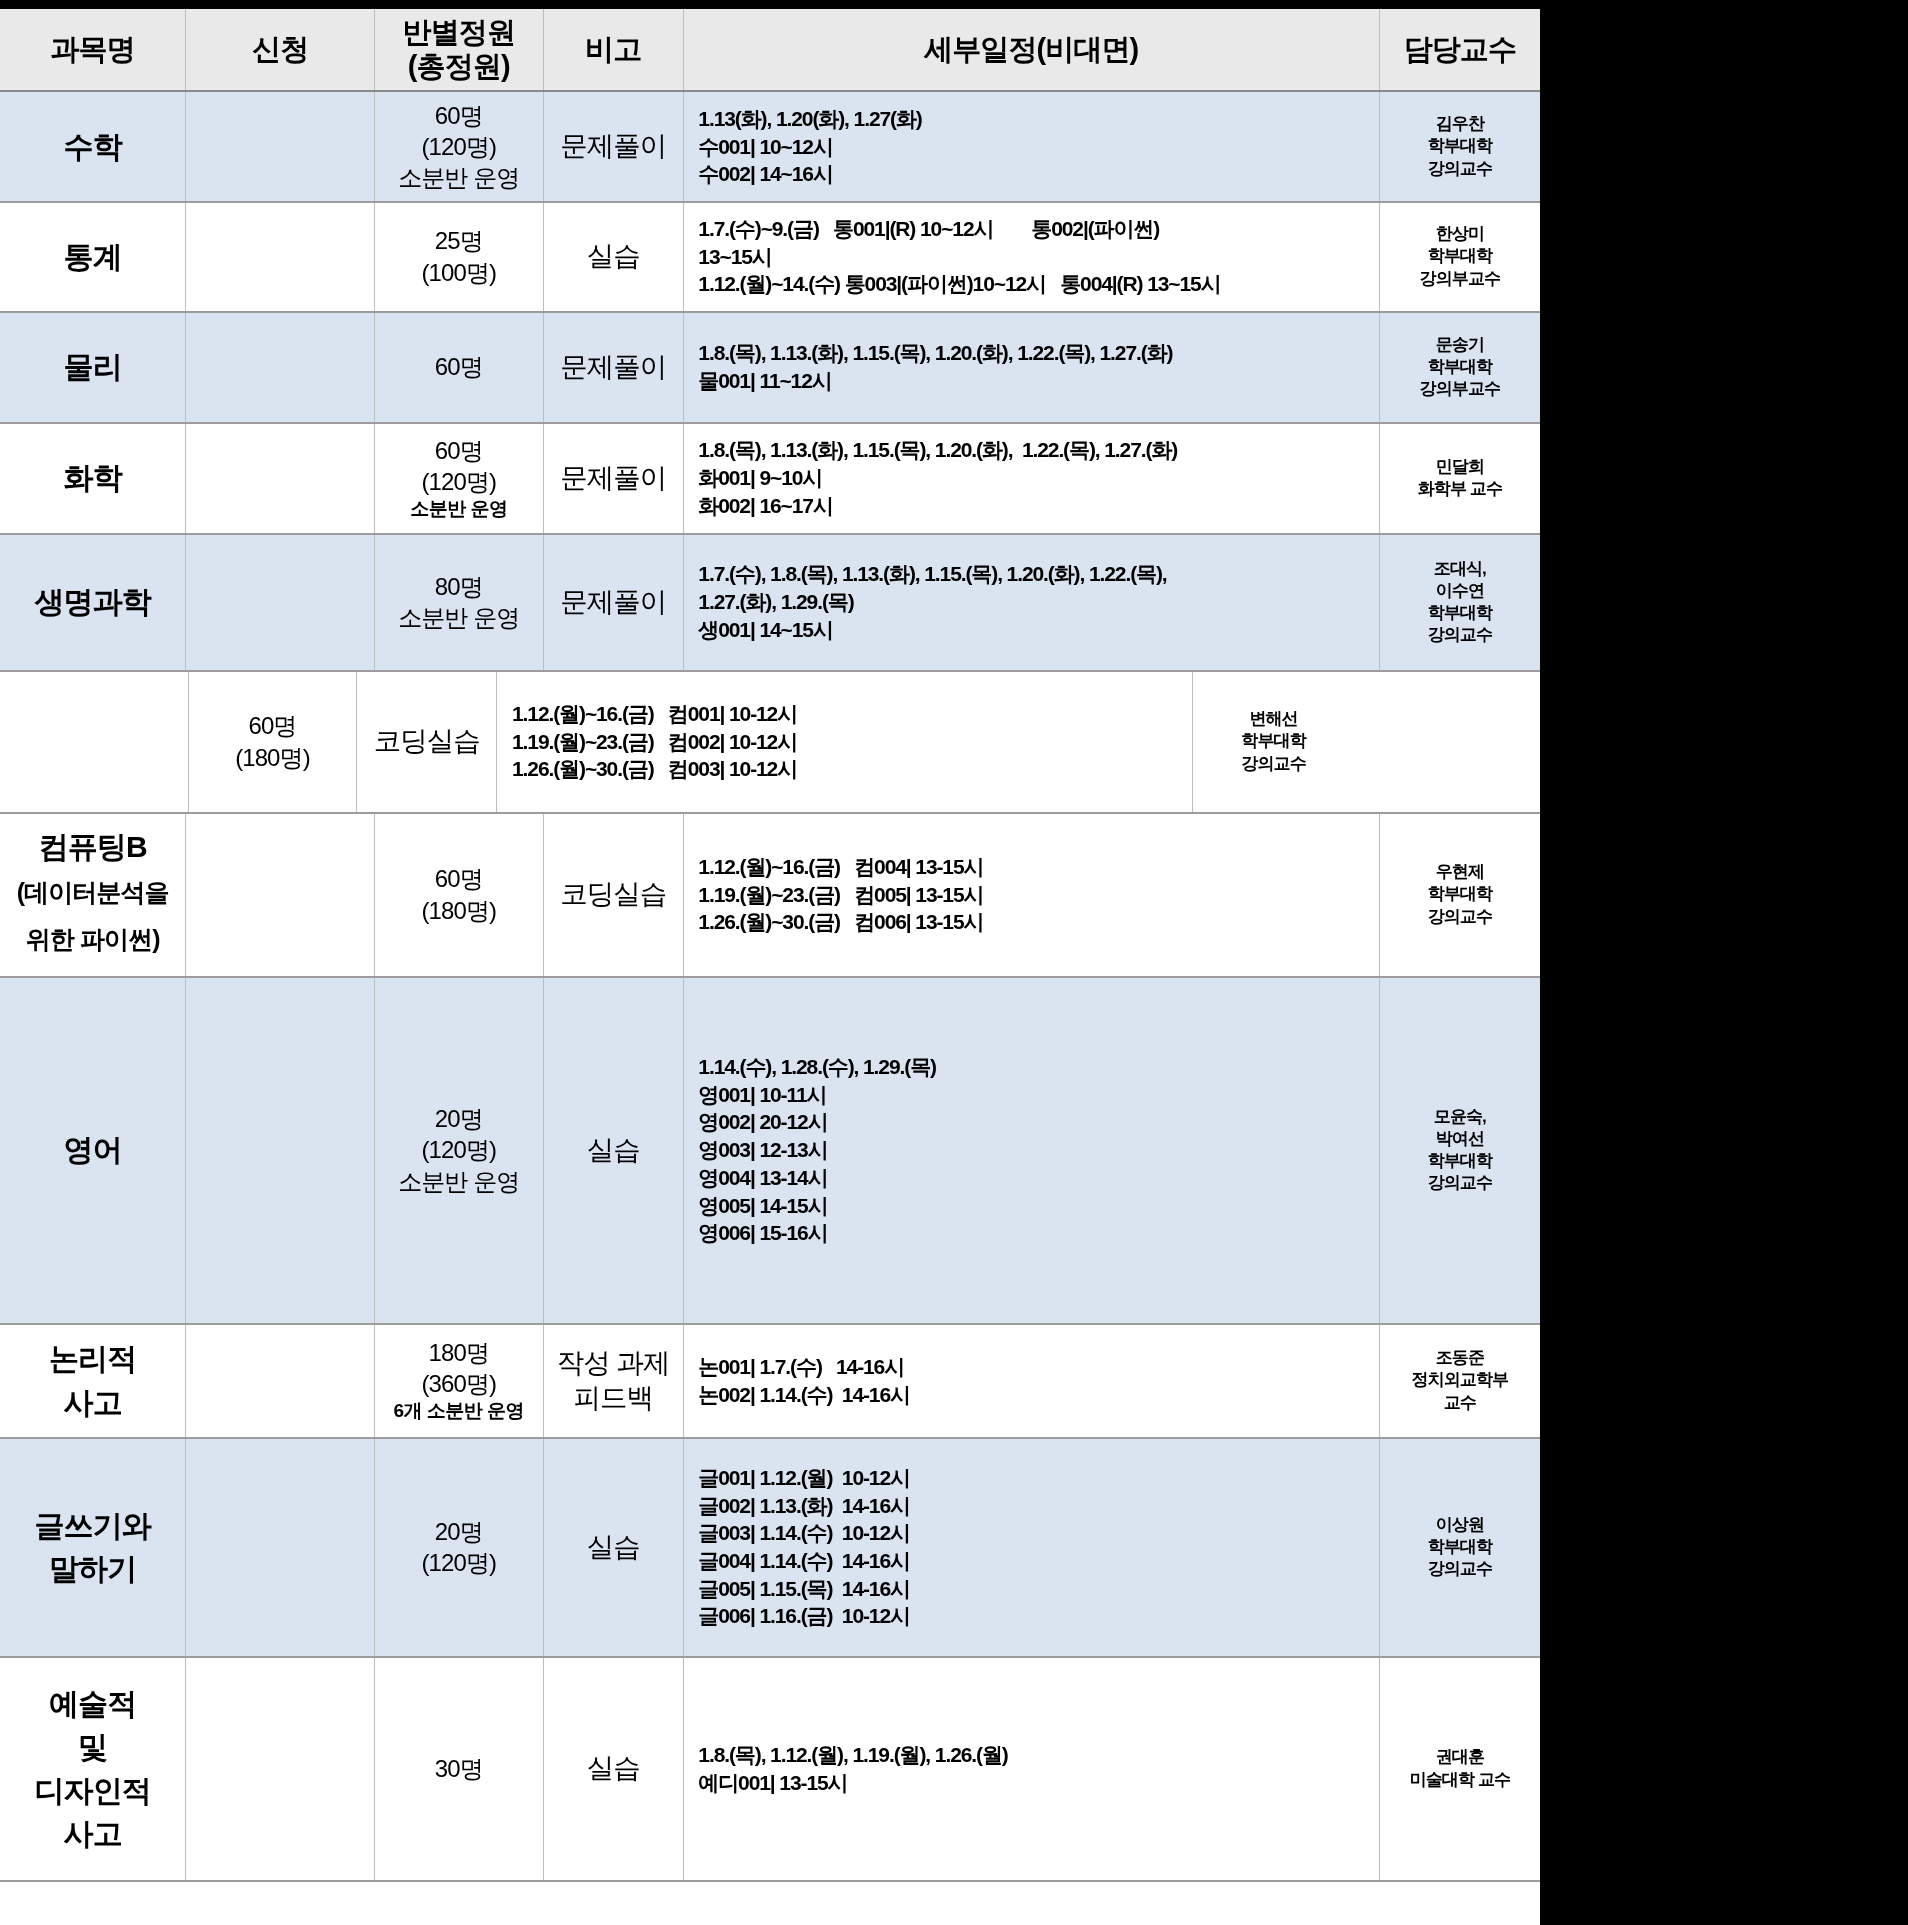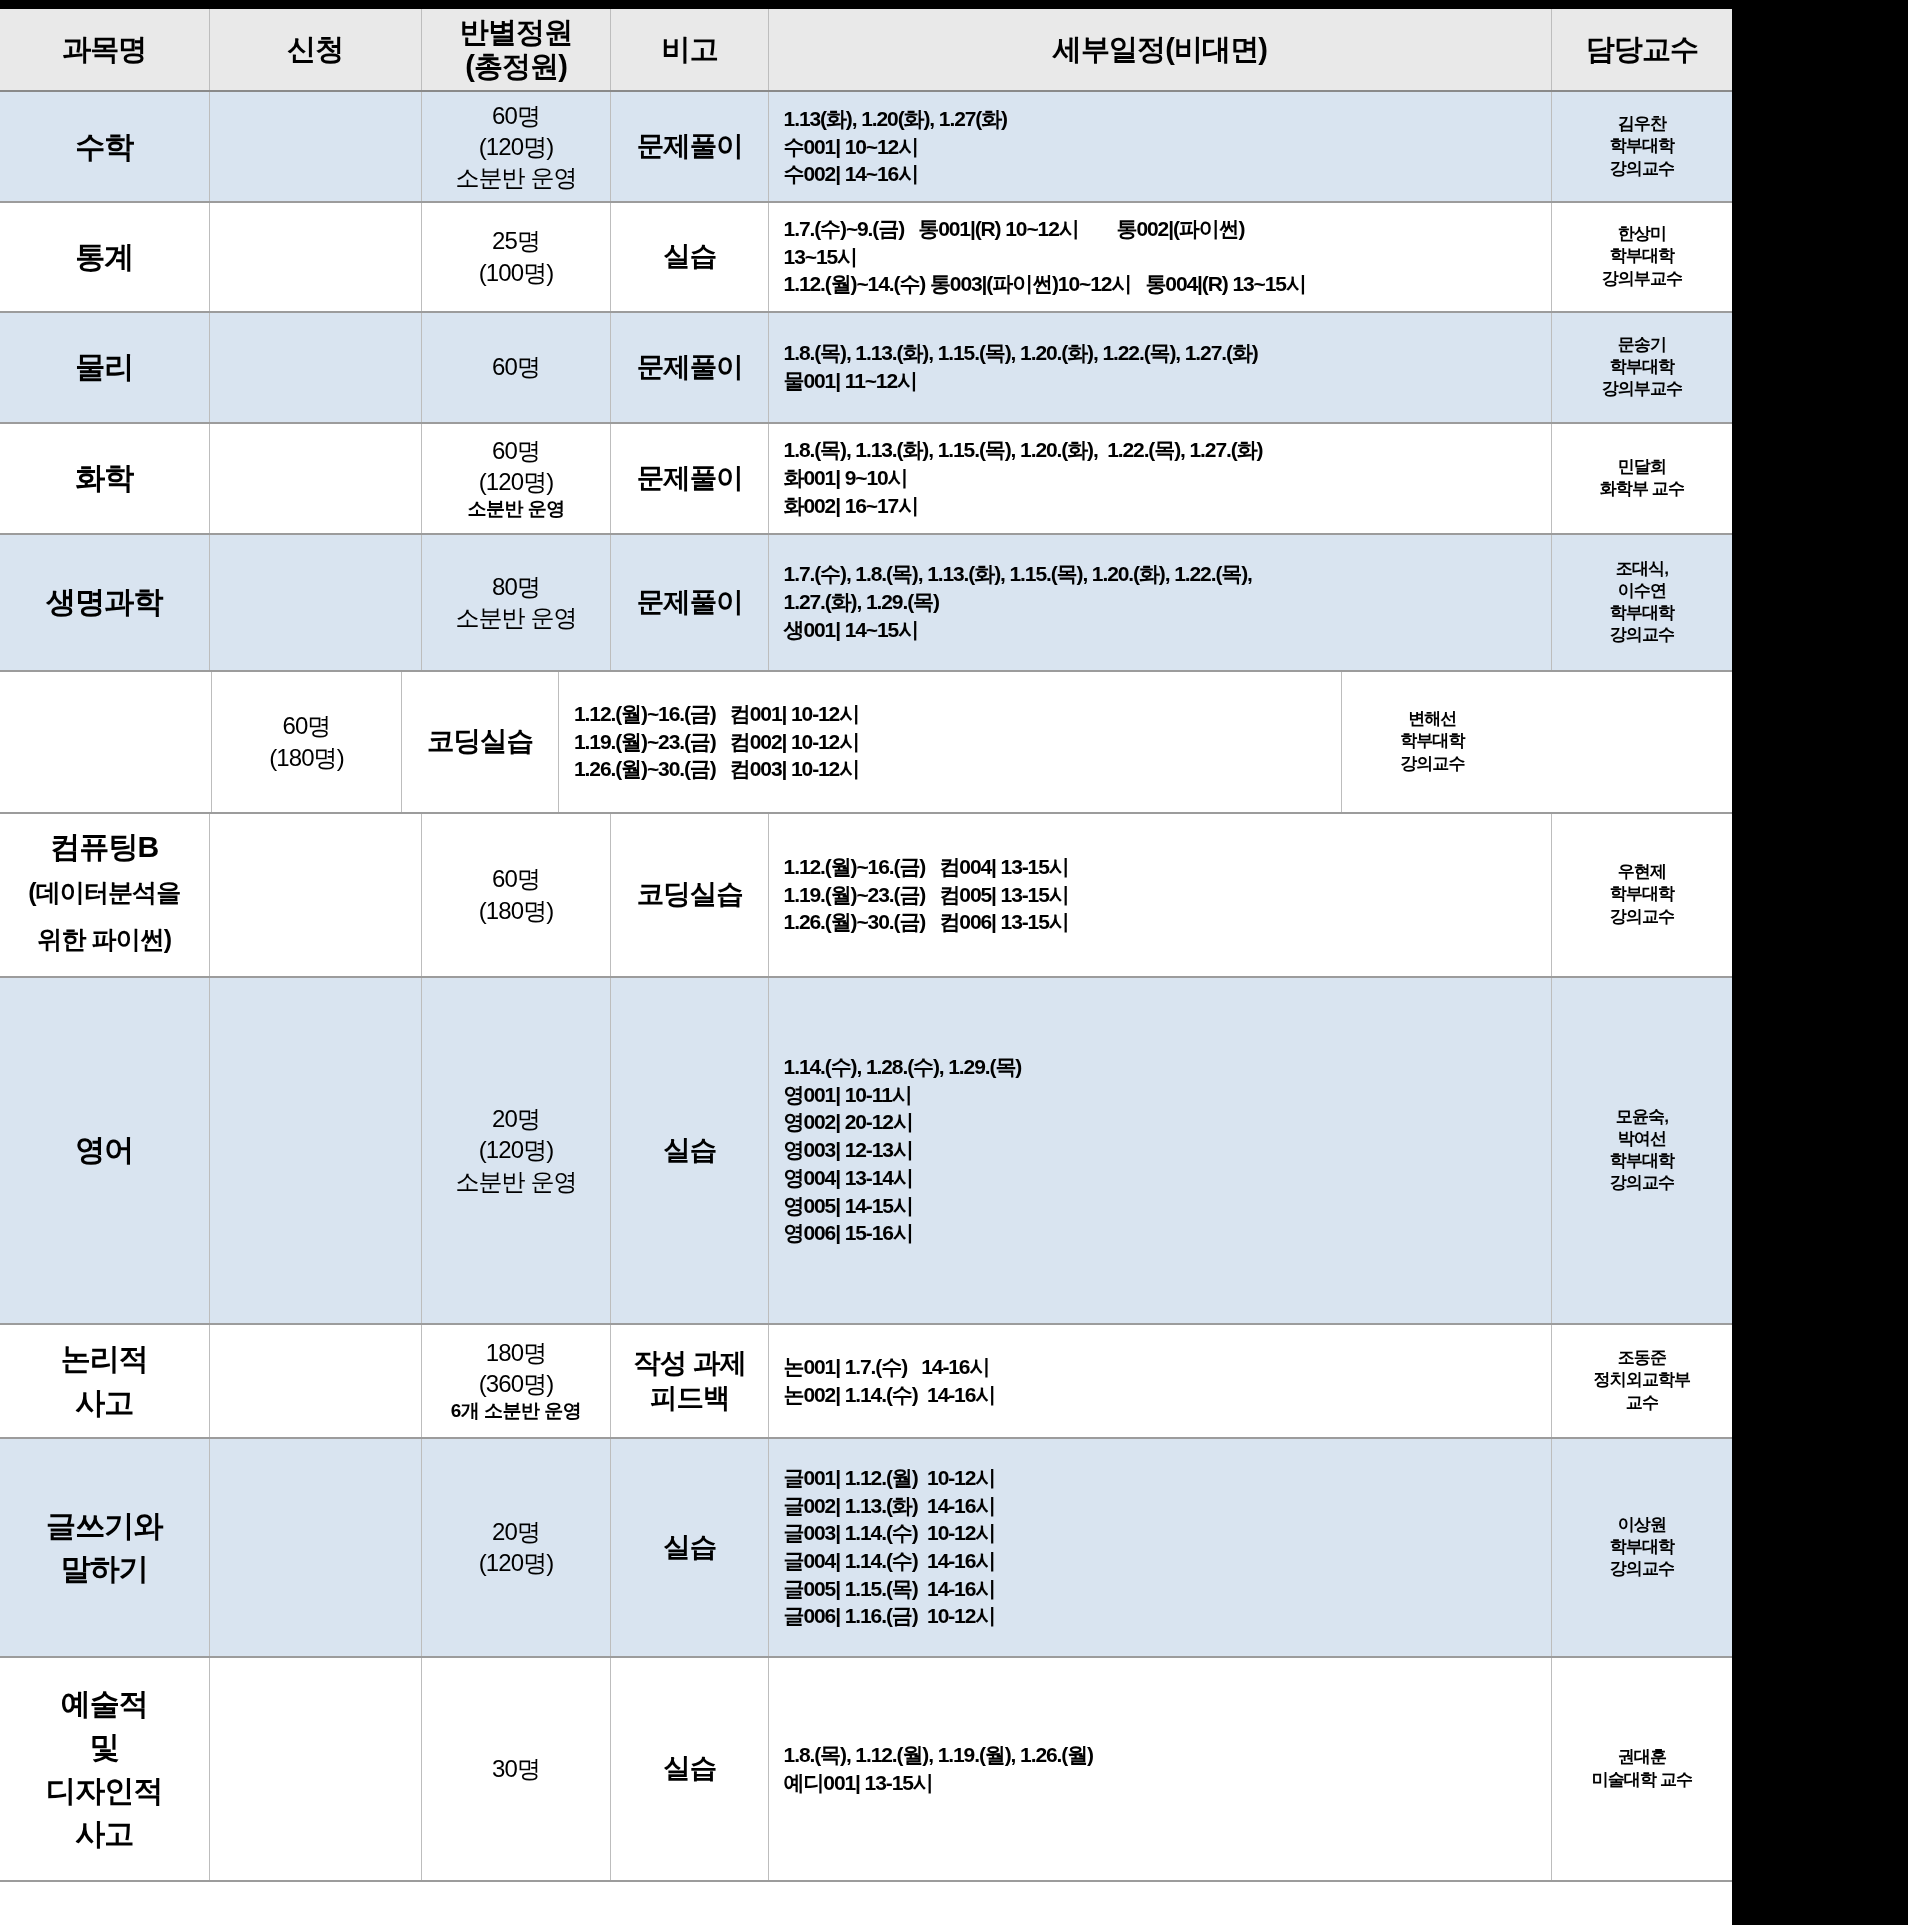--- a/index.html
+++ b/index.html
@@ -1,17 +1,17 @@
 <!DOCTYPE html>
 <html style="font-size:14.6px"><head>
 <meta charset="utf-8">
 <style>
   html,body{margin:0;padding:0;background:#000;}
   .page{
-    width:1732px;height:1925px;background:#ffffff;overflow:hidden;
+    width:1540px;height:1925px;background:#ffffff;overflow:hidden;
     font-family:"Liberation Sans","DejaVu Sans",sans-serif;
     display:flex;flex-direction:column;
   }
   .bar{width:100%;background:#000;flex:0 0 auto;}
   .bar.top{height:9.1px;}
   .tbl{width:100%;flex:0 0 auto;}
   .row{display:flex;width:100%;box-sizing:border-box;border-bottom:2.7px solid #9c9c9c;}
   .row.header{border-bottom:2.7px solid #8a8a8a;background:#e9e9e9;}
   .cell{
     box-sizing:border-box;border-right:1.8px solid #bdbdbd;
@@ -23,21 +23,21 @@
   .c1{width:12.25%;}
   .c2{width:10.95%;}
   .c3{width:9.1%;}
   .c4{width:45.2%;}
   .c5{width:10.4%;}
   .row.header .cell{font-size:29px;font-weight:700;line-height:1.15;letter-spacing:-0.9px;}
   .subject-line{font-size:30px;font-weight:700;line-height:1.45;letter-spacing:-0.9px;}
   .subject-sub{font-size:25px;font-weight:600;line-height:1.9;letter-spacing:-0.9px;}
   .cap-line{font-size:24px;font-weight:400;line-height:1.3;letter-spacing:-0.9px;}
   .cap-small{font-size:19px;font-weight:600;line-height:1.3;letter-spacing:-0.5px;}
-  .note-line{font-size:27.4px;font-weight:700;line-height:1.25;letter-spacing:-0.9px;}
+  .note-line{font-size:27.4px;font-weight:400;line-height:1.25;letter-spacing:-0.9px;}
   .cell.schedule{align-items:flex-start;text-align:left;padding-left:14.6px;}
   .sched-line{
     font-size:21px;font-weight:600;line-height:1.32;letter-spacing:-1.1px;
     white-space:pre-wrap;
   }
   .prof-line{font-size:17px;font-weight:600;line-height:1.3;letter-spacing:-0.9px;}
   .shaded{background:#d9e4f0;}
   .plain{background:#ffffff;}
 </style>
 </head>

